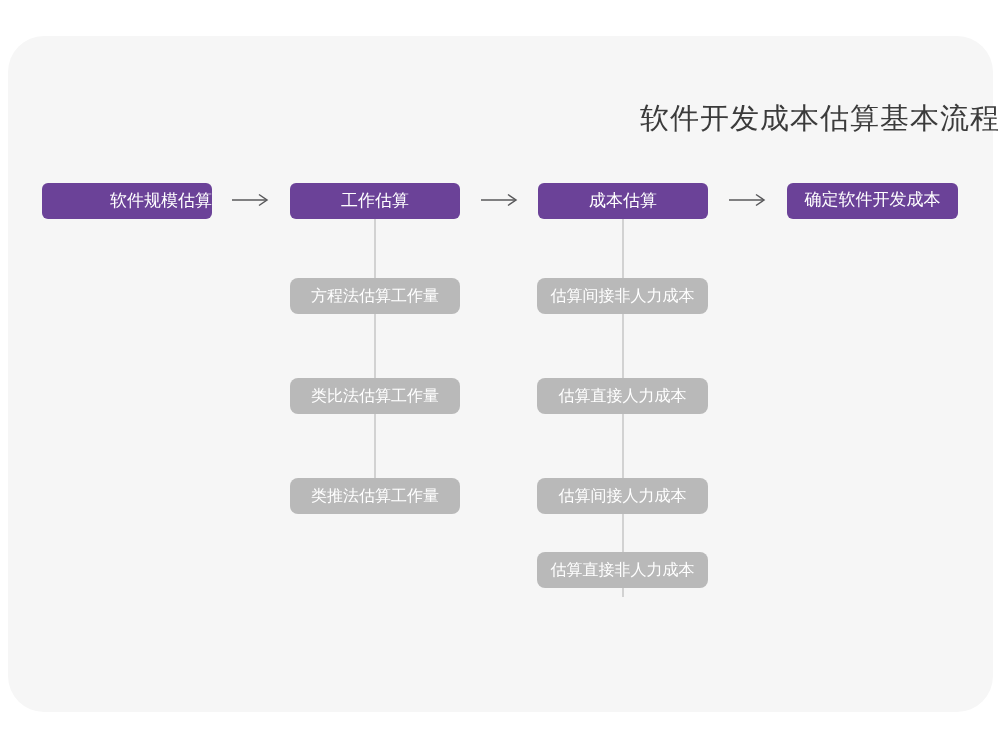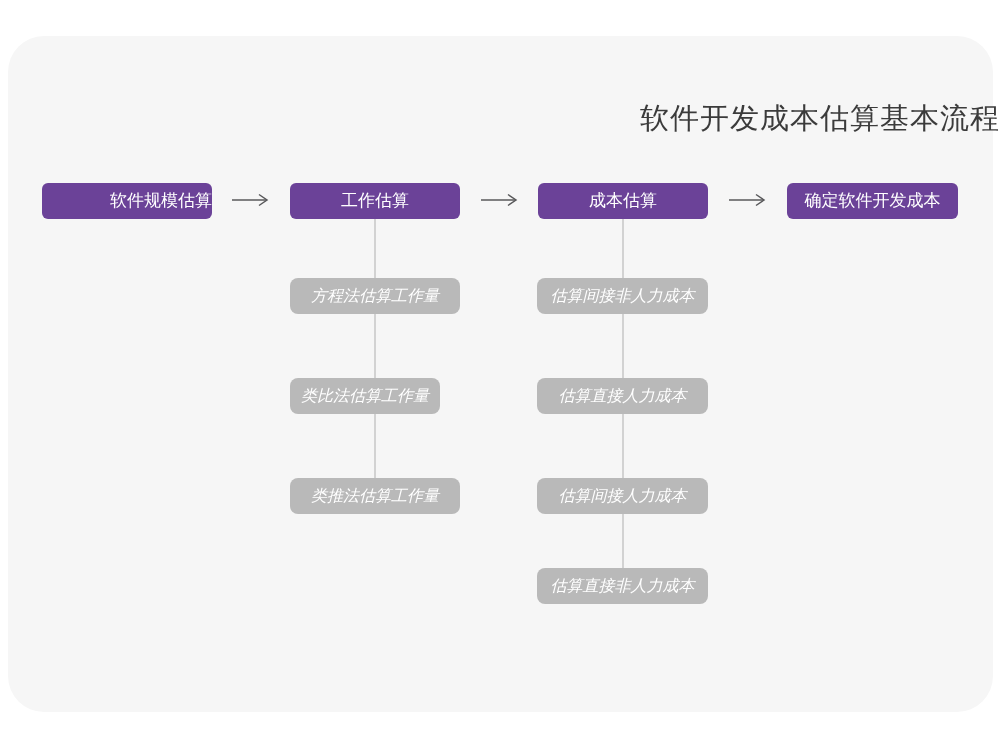--- a/index.html
+++ b/index.html
@@ -31,45 +31,45 @@
     letter-spacing:1px;color:var(--title-text);
   }
   .node{
     position:absolute;height:36px;line-height:36px;
     text-align:center;color:var(--node-text);z-index:2;
   }
   .node.main{
     background:var(--primary);border-radius:6px;font-size:17px;
   }
   .node.sub{
-    background:var(--secondary);border-radius:8px;font-size:16px;font-style:italic;
+    background:var(--secondary);border-radius:8px;font-size:16px;
   }
   .connector{
     position:absolute;width:2px;background:var(--connector);z-index:1;
   }
   .arrow{position:absolute;z-index:2;}
   
   .n1{left:42px;top:183px;width:170px;text-align:right;}
   .n2{left:290px;top:183px;width:170px;}
   .n3{left:538px;top:183px;width:170px;}
-  .n4{left:787px;top:183px;width:171px;}
+  .n4{left:787px;top:183px;width:171px;font-family:Liberation Mono, monospace;}
   .a1{left:230px;top:193px;}
   .a2{left:479px;top:193px;}
   .a3{left:727px;top:193px;}
   
   .c1{left:374px;top:219px;height:277px;}
   .c2{left:622px;top:219px;height:378px;}
   
   .w1{left:290px;top:278px;width:170px;}
-  .w2{left:290px;top:378px;width:150px;}
+  .w2{left:290px;top:378px;width:170px;}
   .w3{left:290px;top:478px;width:170px;}
   .k1{left:537px;top:278px;width:171px;}
   .k2{left:537px;top:378px;width:171px;}
   .k3{left:537px;top:478px;width:171px;}
-  .k4{left:537px;top:568px;width:171px;}
+  .k4{left:537px;top:552px;width:171px;}
 </style>
 </head>
 <body>
 
 <div class="canvas">
 
   <div class="card"></div>
 
   <div class="title">软件开发成本估算基本流程</div>
 

